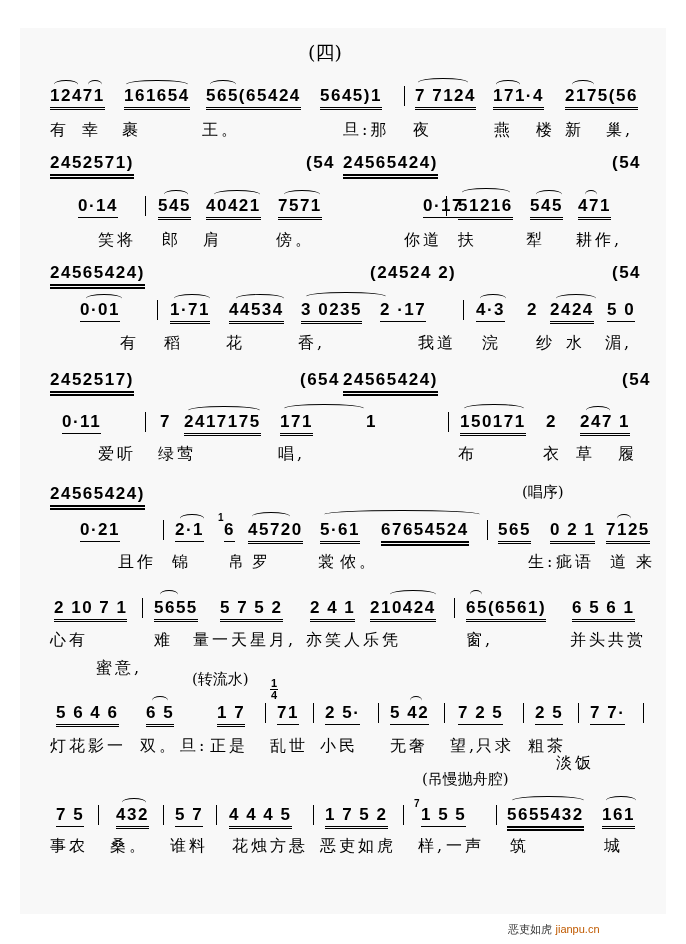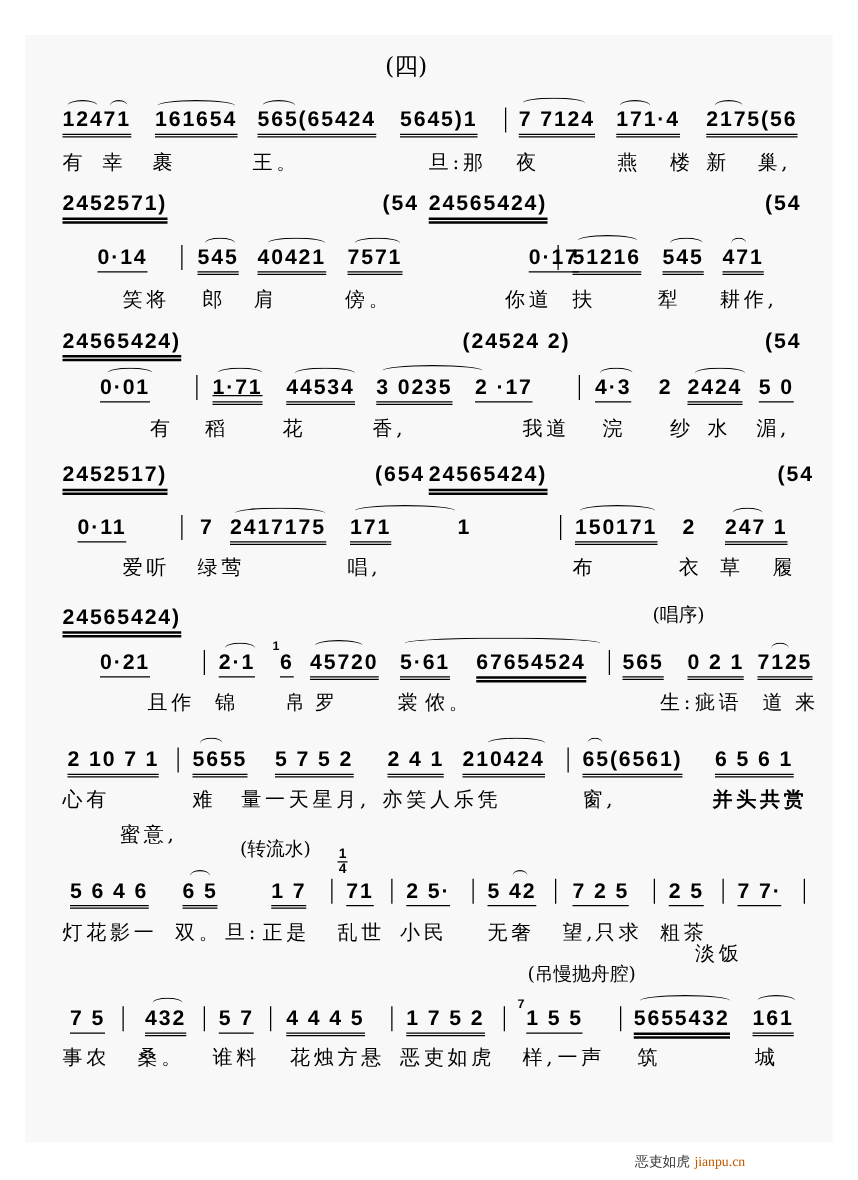--- a/index.html
+++ b/index.html
@@ -10,21 +10,21 @@
   .n { position:absolute; font-family:"Liberation Sans", sans-serif; font-weight:bold; font-size:17px;
        letter-spacing:1.5px; white-space:pre; line-height:20px; }
   .n.u1 { border-bottom:1px solid #000; padding-bottom:1px; }
   .n.u2 { border-bottom:3px double #000; padding-bottom:1px; }
   .n.u3 { border-bottom:5px double #000; padding-bottom:1px; }
   .bar { position:absolute; width:1px; height:20px; background:#000; }
   .ly { position:absolute; font-family:"DejaVu Serif", serif; font-size:16px; white-space:pre; letter-spacing:3px; }
   .note { position:absolute; font-family:"DejaVu Serif", serif; font-size:15px; white-space:pre; }
   .slur { position:absolute; height:8px; border-top:1.2px solid #000; border-radius:50% 50% 0 0; }
   .footer { position:absolute; left:508px; top:922px; font-size:11px; color:#333; }
-  .footer .url { color:#c05a00; font-family:Liberation Serif, serif; }
+  .footer .url { color:#c05a00; font-family:Liberation Sans, sans-serif; }
   .frac { position:absolute; font-family:"Liberation Sans", sans-serif; font-weight:bold; font-size:11px; line-height:11px; text-align:center; }
   .frac span { display:block; }
   .frac .top { border-bottom:1px solid #000; }
   .grace { position:absolute; font-family:"Liberation Sans", sans-serif; font-size:10px; font-weight:bold; }
 </style>
 </head>
 <body>
 
 <div class="page"></div>
 <div class="title">(四)</div>
@@ -93,21 +93,21 @@
 
 <div>
   <div class="n u3" style="left:50px;top:263px;">24565424)</div>
   <div class="n" style="left:370px;top:263px;">(24524 2)</div>
   <div class="n" style="left:612px;top:263px;">(54</div>
 
   <div class="slur" style="left:86px;top:294px;width:36px;"></div>
   <div class="n u1" style="left:80px;top:300px;">0·01</div>
   <div class="bar" style="left:157px;top:300px;"></div>
   <div class="slur" style="left:174px;top:294px;width:36px;"></div>
-  <div class="n u2" style="left:170px;top:300px;text-decoration:underline;">1·71</div>
+  <div class="n u2" style="left:170px;top:300px;">1·71</div>
   <div class="slur" style="left:236px;top:294px;width:48px;"></div>
   <div class="n u2" style="left:229px;top:300px;">44534</div>
   <div class="slur" style="left:306px;top:292px;width:80px;"></div>
   <div class="n u2" style="left:301px;top:300px;">3 0235</div>
   <div class="n u1" style="left:380px;top:300px;">2 ·17</div>
   <div class="bar" style="left:463px;top:300px;"></div>
   <div class="slur" style="left:480px;top:294px;width:26px;"></div>
   <div class="n u1" style="left:476px;top:300px;">4·3</div>
   <div class="n" style="left:527px;top:300px;">2</div>
   <div class="slur" style="left:556px;top:294px;width:40px;"></div>
@@ -201,21 +201,21 @@
   <div class="slur" style="left:470px;top:590px;width:12px;"></div>
   <div class="n u2" style="left:466px;top:598px;">65(6561)</div>
   <div class="n u2" style="left:572px;top:598px;">6 5 6 1</div>
 
   <div class="ly" style="left:50px;top:630px;">心有</div>
   <div class="ly" style="left:96px;top:630px;margin-top:28px;">蜜意,</div>
   <div class="ly" style="left:154px;top:630px;">难</div>
   <div class="ly" style="left:193px;top:630px;">量一天星月,</div>
   <div class="ly" style="left:306px;top:630px;">亦笑人乐凭</div>
   <div class="ly" style="left:466px;top:630px;">窗,</div>
-  <div class="ly" style="left:570px;top:630px;font-weight:bold;">并头共赏</div>
+  <div class="ly" style="left:570px;top:630px;">并头共赏</div>
 </div>
 
 <div>
   <div class="note" style="left:192px;top:670px;">(转流水)</div>
   <div class="frac" style="left:270px;top:678px;width:8px;">
     <span class="top">1</span>
     <span>4</span>
   </div>
 
   <div class="n u2" style="left:56px;top:703px;">5 6 4 6</div>

